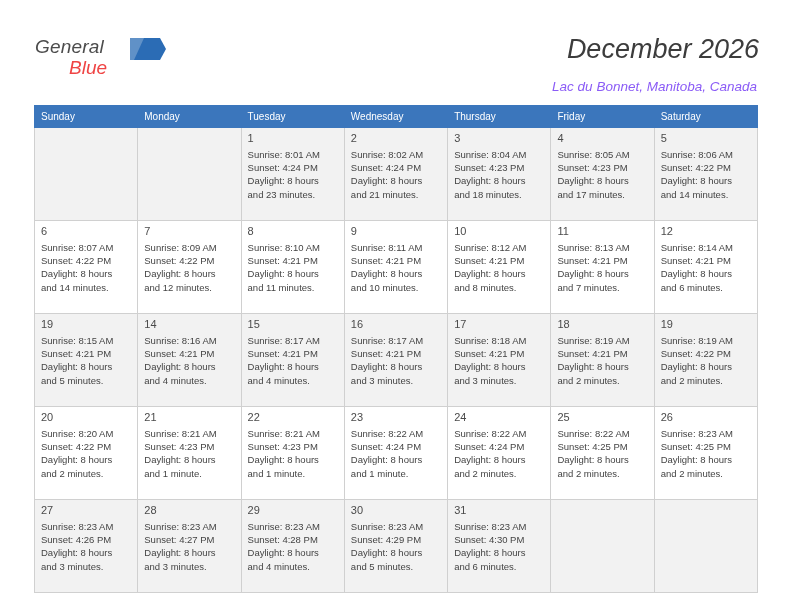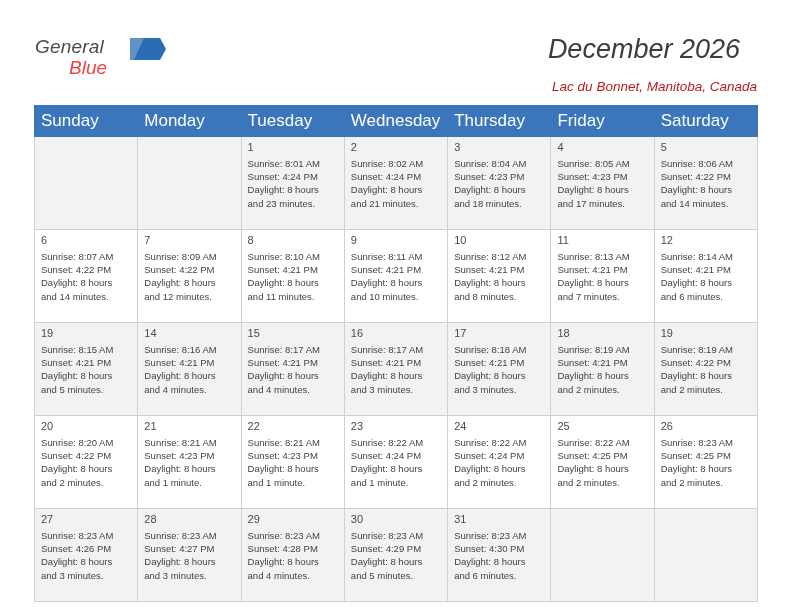--- a/index.html
+++ b/index.html
@@ -52,51 +52,51 @@
     position: absolute;
     left: 95px;
     top: 2px;
     width: 36px;
     height: 22px;
   }
   .logo-flag svg { display: block; }
 
   .title {
     position: absolute;
-    right: 52px;
+    right: 33px;
     top: 34px;
     font-size: 27px;
     color: #3c3c3c;
     text-align: right;
     white-space: nowrap;
   }
   .subtitle {
     position: absolute;
     right: 35px;
     top: 79px;
     font-size: 13.5px;
-    color: #b91c1c;
+    color: #8b5cf6;
     text-align: center;
     white-space: nowrap;
     margin-left: 20px;
   }
 
   
   .calendar {
     position: absolute;
     left: 34px;
     top: 105px;
     width: 724px;
     border-collapse: collapse;
     table-layout: fixed;
   }
   .calendar th {
     background: #3b76bc;
     color: #ffffff;
-    font-size: 17px;
+    font-size: 10px;
     font-weight: normal;
     text-align: left;
     padding: 5px 0 5px 6px;
     height: 21px;
     border: 1px solid #3b76bc;
     margin-top: 34px;
   }
   .calendar td {
     vertical-align: top;
     border: 1px solid #d0d0d0;

